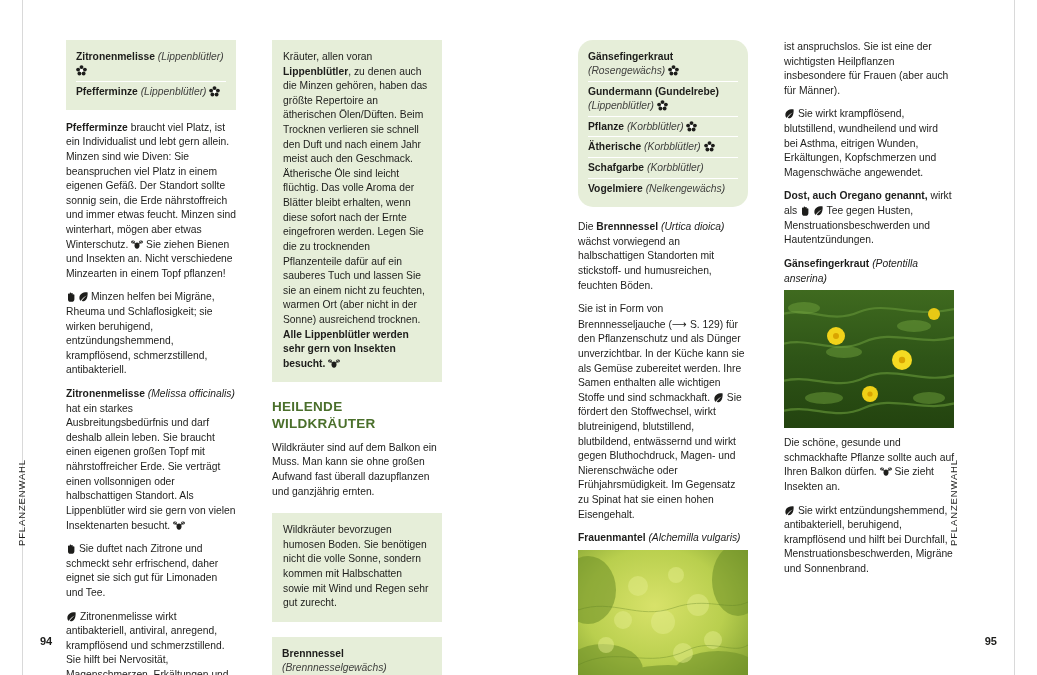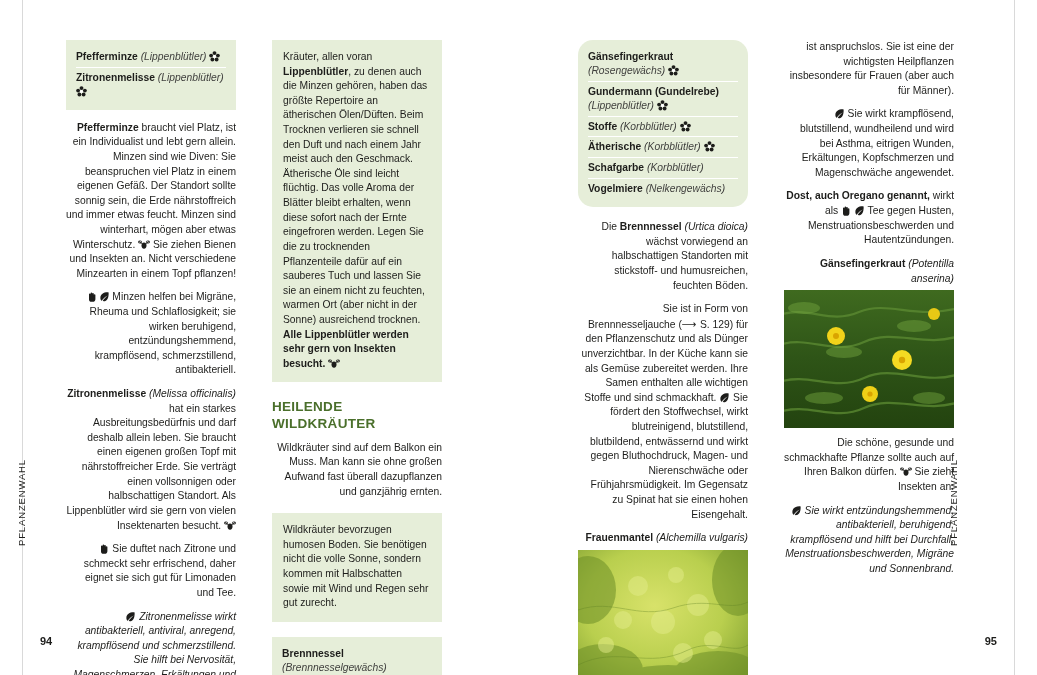--- a/index.html
+++ b/index.html
@@ -49,22 +49,22 @@
   h2.sec{
     font-size:13.5px;
     font-weight:bold;
     color:#4a6f2b;
     letter-spacing:.02em;
     margin:0 0 9px 0;
     text-transform:uppercase;
     line-height:1.2;
   }
 
-  p{margin:0 0 9px 0;text-align:right;}
-  p.last{margin-bottom:0;font-style:italic;}
+  p{margin:0 0 9px 0;}
+  p.last{margin-bottom:0;}
   .b{font-weight:bold;}
   .i{font-style:italic;}
 
   
   .box{
     background:#e6eed9;
     border:0;
     padding:8px 10px 9px 10px;
     box-sizing:border-box;
   }
@@ -115,35 +115,35 @@
 
   <div class="running left">PFLANZENWAHL</div>
   <div class="running right">PFLANZENWAHL</div>
   <div class="folio left">94</div>
   <div class="folio right">95</div>
 
   <div class="col c1">
 
     <div class="box list" style="margin-bottom:11px;">
       <div class="boxline">
+        <span class="b">Zitronenmelisse</span>
+        <span class="i">(Lippenblütler)</span>
+        <span class="flower"><svg viewBox="0 0 12 12" width="11" height="11">
+              <g fill="#1d1d1b">
+                <circle cx="6" cy="2.3" r="2.1"></circle>
+                <circle cx="9.7" cy="5" r="2.1"></circle>
+                <circle cx="8.3" cy="9.3" r="2.1"></circle>
+                <circle cx="3.7" cy="9.3" r="2.1"></circle>
+                <circle cx="2.3" cy="5" r="2.1"></circle>
+              </g>
+              <circle cx="6" cy="6" r="1.7" fill="#fff"></circle>
+            </svg></span>
+      </div>
+      <div class="boxline">
         <span class="b">Pfefferminze</span>
-        <span class="i">(Lippenblütler)</span>
-        <span class="flower"><svg viewBox="0 0 12 12" width="11" height="11">
-              <g fill="#1d1d1b">
-                <circle cx="6" cy="2.3" r="2.1"></circle>
-                <circle cx="9.7" cy="5" r="2.1"></circle>
-                <circle cx="8.3" cy="9.3" r="2.1"></circle>
-                <circle cx="3.7" cy="9.3" r="2.1"></circle>
-                <circle cx="2.3" cy="5" r="2.1"></circle>
-              </g>
-              <circle cx="6" cy="6" r="1.7" fill="#fff"></circle>
-            </svg></span>
-      </div>
-      <div class="boxline">
-        <span class="b">Zitronenmelisse</span>
         <span class="i">(Lippenblütler)</span>
         <span class="flower"><svg viewBox="0 0 12 12" width="11" height="11">
               <g fill="#1d1d1b">
                 <circle cx="6" cy="2.3" r="2.1"></circle>
                 <circle cx="9.7" cy="5" r="2.1"></circle>
                 <circle cx="8.3" cy="9.3" r="2.1"></circle>
                 <circle cx="3.7" cy="9.3" r="2.1"></circle>
                 <circle cx="2.3" cy="5" r="2.1"></circle>
               </g>
               <circle cx="6" cy="6" r="1.7" fill="#fff"></circle>
@@ -233,21 +233,21 @@
                 <circle cx="6" cy="2.3" r="2.1"></circle>
                 <circle cx="9.7" cy="5" r="2.1"></circle>
                 <circle cx="8.3" cy="9.3" r="2.1"></circle>
                 <circle cx="3.7" cy="9.3" r="2.1"></circle>
                 <circle cx="2.3" cy="5" r="2.1"></circle>
               </g>
               <circle cx="6" cy="6" r="1.7" fill="#fff"></circle>
             </svg></span>
       </div>
       <div class="boxline">
-        <span class="b">Stoffe</span>
+        <span class="b">Pflanze</span>
         <span class="i">(Korbblütler)</span>
         <span class="flower"><svg viewBox="0 0 12 12" width="11" height="11">
               <g fill="#1d1d1b">
                 <circle cx="6" cy="2.3" r="2.1"></circle>
                 <circle cx="9.7" cy="5" r="2.1"></circle>
                 <circle cx="8.3" cy="9.3" r="2.1"></circle>
                 <circle cx="3.7" cy="9.3" r="2.1"></circle>
                 <circle cx="2.3" cy="5" r="2.1"></circle>
               </g>
               <circle cx="6" cy="6" r="1.7" fill="#fff"></circle>

